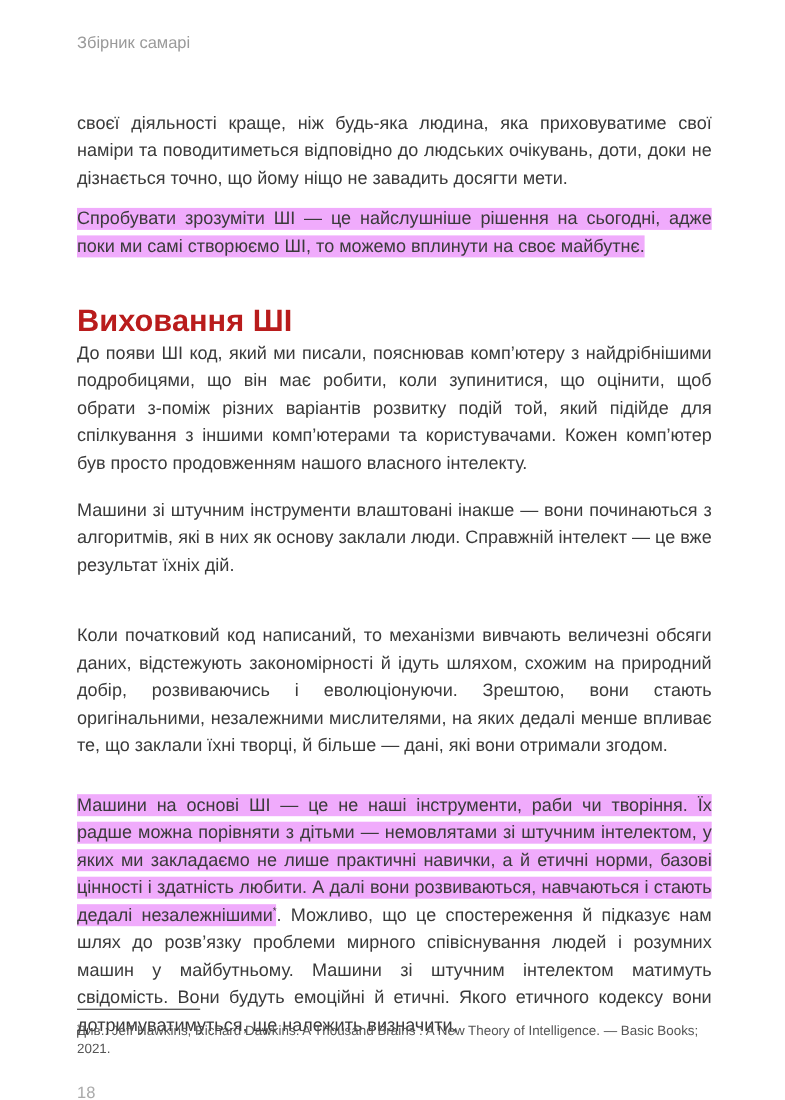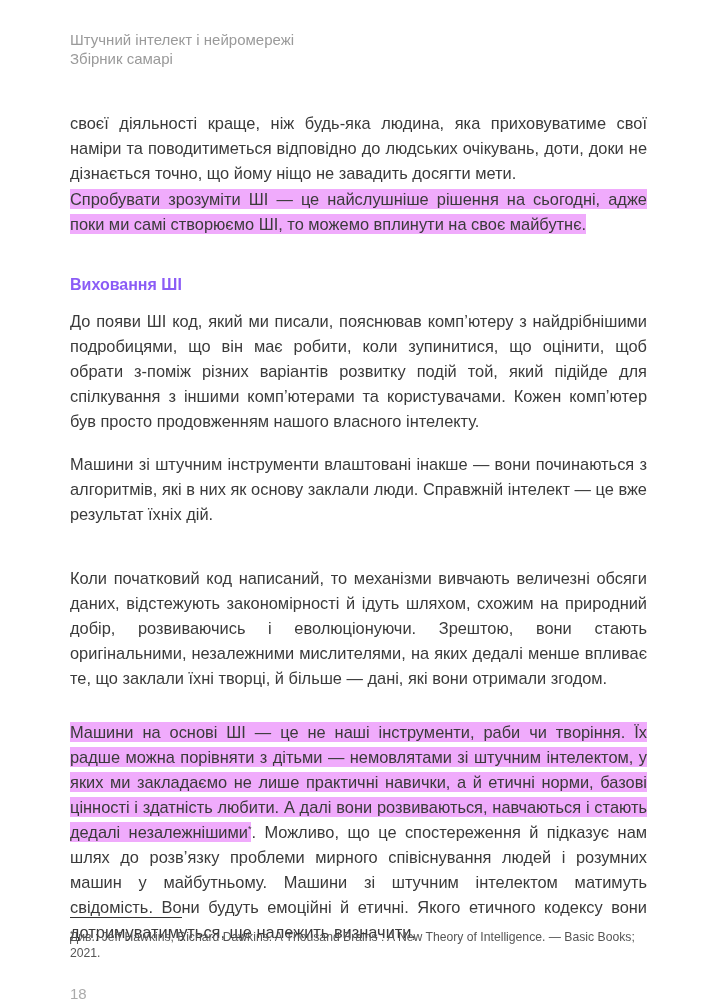--- a/index.html
+++ b/index.html
@@ -14,25 +14,25 @@
     font-stretch: condensed;
   }
   .running-head div { white-space: nowrap; }
   .body-text {
     position: absolute; left: 70px; width: 577px;
     font-size: 16.4px; line-height: 25px; color: #3a3a3a;
     text-align: justify;
   }
   .body-text p { margin: 0; }
   .hl { background: #f0abfc; box-decoration-break: clone; -webkit-box-decoration-break: clone; padding: 1px 0; }
-  .p1 { top: 111px; }
+  .p1 { top: 100px; }
   .p2 { top: 187px; }
   .heading {
     position: absolute; left: 70px; top: 276px;
-    font-size: 16px; font-weight: bold; color: #8b5cf6; white-space: nowrap;
+    font-size: 28px; font-weight: bold; color: #b91c1c; white-space: nowrap;
   }
   .p3 { top: 309px; }
   .p4 { top: 452px; }
   .p5 { top: 566px; }
   .p6 { top: 720px; }
   .fn-rule {
     position: absolute; left: 70px; top: 917px; width: 112px; height: 1px; background: #333;
   }
   .footnote {
     position: absolute; left: 70px; top: 929px; width: 580px;
@@ -42,21 +42,20 @@
   .footnote .fn-text { margin-left: 0; }
   .page-number {
     position: absolute; left: 70px; top: 985px; font-size: 15px; color: #aaaaaa;
   }
   sup { font-size: 9px; line-height: 0; vertical-align: super; }
 </style>
 </head>
 <body>
 
 <div class="running-head">
-  <div>Штучний інтелект і нейромережі</div>
   <div>Збірник самарі</div>
 </div>
 
 <div class="body-text p1">
   <p>своєї діяльності краще, ніж будь-яка людина, яка приховуватиме свої наміри та поводитиметься відповідно до людських очікувань, доти, доки не дізнається точно, що йому ніщо не завадить досягти мети.</p>
 </div>
 
 <div class="body-text p2">
   <p><span class="hl">Спробувати зрозуміти ШІ — це найслушніше рішення на сьогодні, адже поки ми самі створюємо ШІ, то можемо вплинути на своє майбутнє.</span></p>
 </div>

